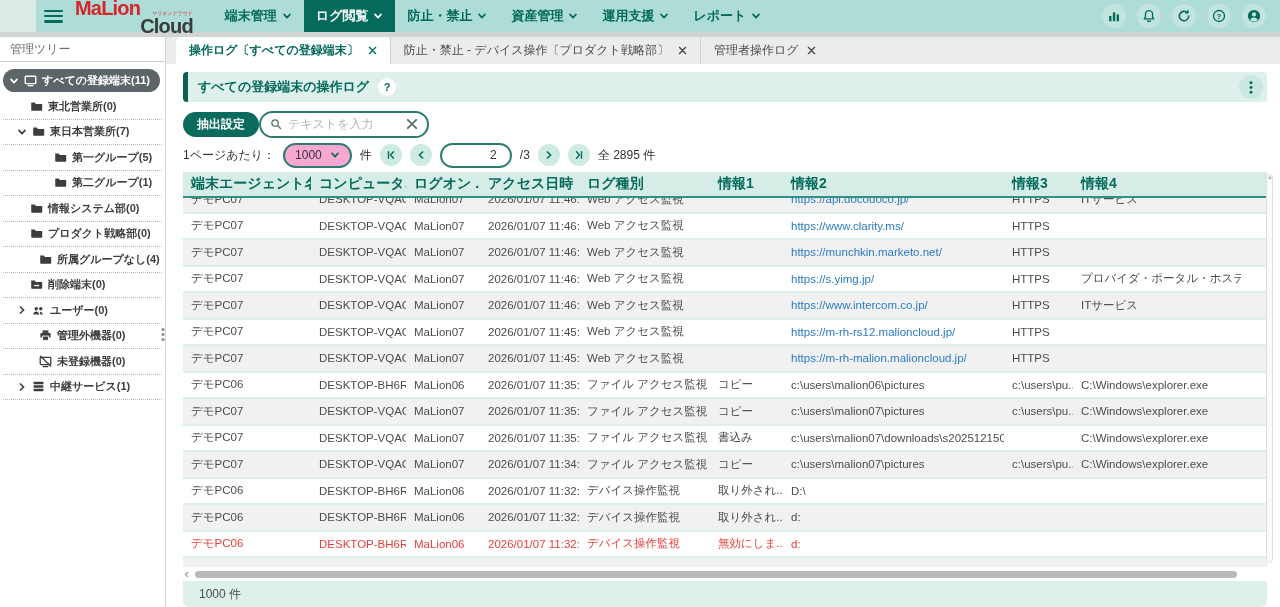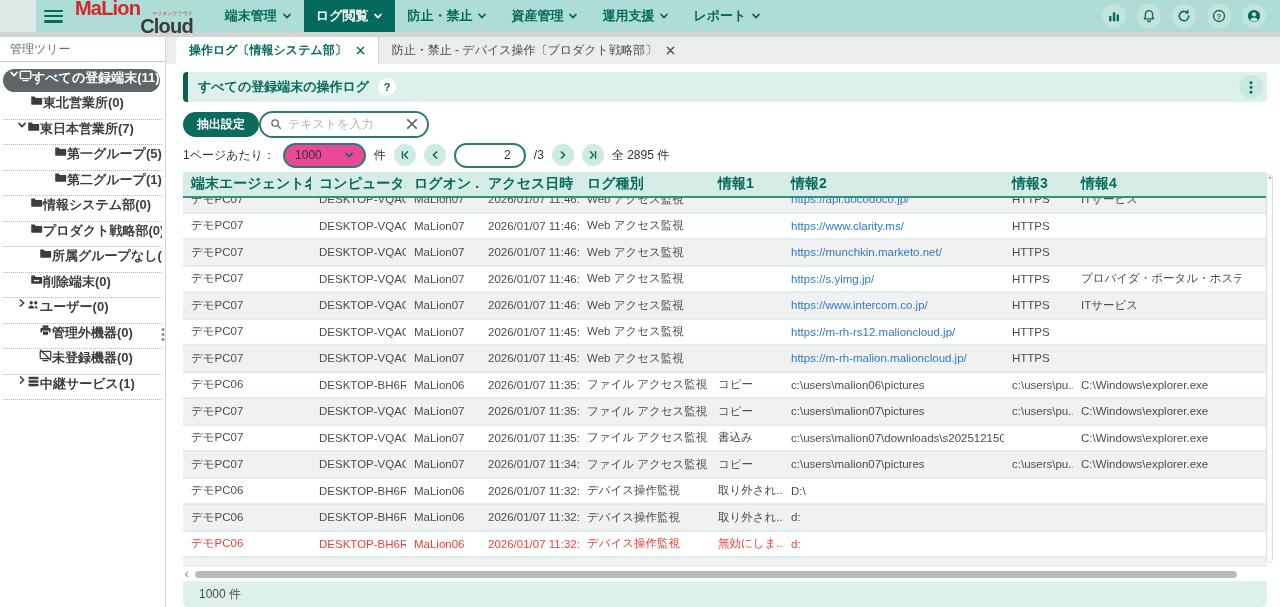--- a/index.html
+++ b/index.html
@@ -24,21 +24,21 @@
   .tb-icon svg { width:14px; height:14px; display:block; }
   .topbar-sep { height:5px; background:#d0d4d3; }
 
   
   .app { display:flex; height:570px; }
 
   
   .sidebar { width:166px; background:#fff; border-right:1px solid #d6d6d6; position:relative; flex:none; }
   .sidebar-header { height:25px; line-height:25px; padding-left:10px; color:#6d6d6d; font-size:12px; border-bottom:1px solid #cdcdcd; }
   .tree { padding-top:5px; }
-  .tree-item { display:flex; align-items:flex-start; height:25.5px; font-size:13px; font-weight:bold; color:#3d3d3d; border-bottom:1px dotted #b5b5b5; cursor:pointer; margin:0 3px; white-space:nowrap; overflow:hidden; }
+  .tree-item { display:flex; align-items:center; height:25.5px; font-size:11px; font-weight:bold; color:#3d3d3d; border-bottom:1px dotted #b5b5b5; cursor:pointer; gap:5px; margin:0 3px; white-space:nowrap; overflow:hidden; }
   .tree-item .icn { display:flex; }
   .tree-item .icn svg { width:13px; height:13px; display:block; }
   .tree-chev svg { width:10px !important; height:10px !important; }
   .tree-item.selected { background:#5c6567; color:#fff; border-radius:13px; margin:2px 5px 2px 3px; height:23px; border-bottom:none; padding-left:6px !important; }
   .splitter { position:absolute; right:0px; top:290px; color:#8f8f8f; }
   .splitter svg { width:4px; height:15px; display:block; }
 
   
   .main { flex:1; display:flex; flex-direction:column; background:#fff; min-width:0; }
   .tabbar { height:27px; background:#ebecec; display:flex; align-items:stretch; padding-left:10px; flex:none; }
@@ -59,21 +59,21 @@
   .toolbar { flex:none; display:flex; align-items:center; margin:2px 0 4px; height:28px; }
   .extract-btn { height:25px; padding:0 14px; background:#0b6b5c; color:#fff; font-size:12px; font-weight:bold; border:none; border-radius:13px; display:flex; align-items:center; cursor:pointer; }
   .search-box { height:27px; width:170px; border:2px solid #2c7d70; border-radius:15px; display:flex; align-items:center; padding:0 9px; gap:6px; background:#fff; }
   .search-box .icn { color:#5f6f6d; display:flex; }
   .search-box .icn svg { width:12px; height:12px; display:block; }
   .search-box input { border:none; outline:none; flex:1; font-size:12px; color:#333; min-width:0; background:transparent; font-family:inherit; }
   .search-box input::placeholder { color:#b3b3b3; }
   .search-clear { cursor:pointer; }
 
   .pagination { flex:none; display:flex; align-items:center; gap:8px; font-size:12px; color:#333; margin-bottom:4px; height:26px; }
-  .select-pill { height:25px; border:2px solid #2c7d70; border-radius:13px; display:flex; align-items:center; padding:0 10px; gap:22px; background:#ec4899; cursor:pointer; }
+  .select-pill { height:25px; border:2px solid #2c7d70; border-radius:13px; display:flex; align-items:center; padding:0 10px; gap:8px; background:#f9a8d4; cursor:pointer; }
   .select-pill .icn { color:#0b6b5c; display:flex; }
   .select-pill .icn svg { width:10px; height:10px; display:block; }
   .pg-btn { width:22px; height:22px; border-radius:50%; background:#cdeae3; color:#0b6b5c; border:none; display:flex; align-items:center; justify-content:center; cursor:pointer; }
   .pg-btn svg { width:10px; height:10px; display:block; }
   .page-input { height:25px; width:72px; border:2px solid #2c7d70; border-radius:13px; text-align:right; padding:0 13px; font-size:12px; color:#333; outline:none; font-family:inherit; }
 
   
   .table-wrap { flex:1; position:relative; min-height:0; --cols:128px 95px 74px 99px 131px 73px 221px 69px 168px; }
   .thead { display:grid; grid-template-columns:var(--cols); background:#d6ece7; height:26px; align-items:center; border-bottom:2px solid #2f9184; }
   .th { font-size:14px; font-weight:bold; color:#056a5c; padding-left:8px; display:flex; align-items:center; gap:4px; overflow:hidden; white-space:nowrap; cursor:pointer; }
@@ -345,29 +345,37 @@
           <circle cx="2" cy="2" r="1.6" fill="currentColor"></circle>
           <circle cx="2" cy="7" r="1.6" fill="currentColor"></circle>
           <circle cx="2" cy="12" r="1.6" fill="currentColor"></circle>
         </svg>
       </div>
   </aside>
 
   <main class="main">
     <div class="tabbar" id="tabs">
         <div class="tab active">
-          <span class="tab-label">操作ログ〔情報システム部〕</span>
+          <span class="tab-label">操作ログ〔すべての登録端末〕</span>
           <span class="tab-close">
             <svg viewBox="0 0 12 12">
               <path d="M1.8 1.8l8.4 8.4M10.2 1.8l-8.4 8.4" stroke="currentColor" stroke-width="1.8" stroke-linecap="round"></path>
             </svg>
           </span>
         </div>
         <div class="tab">
           <span class="tab-label">防止・禁止 - デバイス操作〔プロダクト戦略部〕</span>
+          <span class="tab-close">
+            <svg viewBox="0 0 12 12">
+              <path d="M1.8 1.8l8.4 8.4M10.2 1.8l-8.4 8.4" stroke="currentColor" stroke-width="1.8" stroke-linecap="round"></path>
+            </svg>
+          </span>
+        </div>
+        <div class="tab">
+          <span class="tab-label">管理者操作ログ</span>
           <span class="tab-close">
             <svg viewBox="0 0 12 12">
               <path d="M1.8 1.8l8.4 8.4M10.2 1.8l-8.4 8.4" stroke="currentColor" stroke-width="1.8" stroke-linecap="round"></path>
             </svg>
           </span>
         </div>
       </div>
 
     <div class="panel">
       <div class="panel-header">

